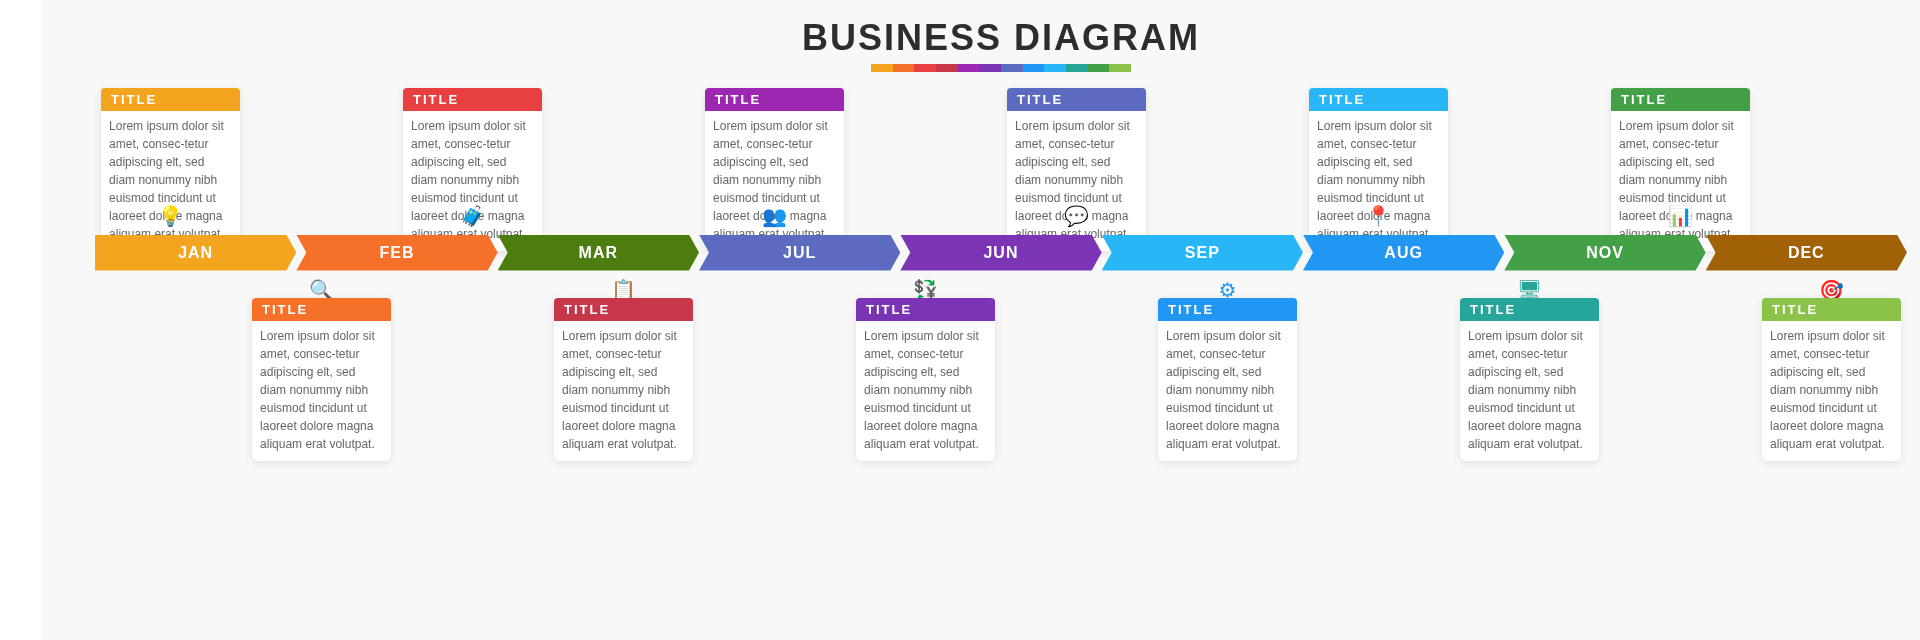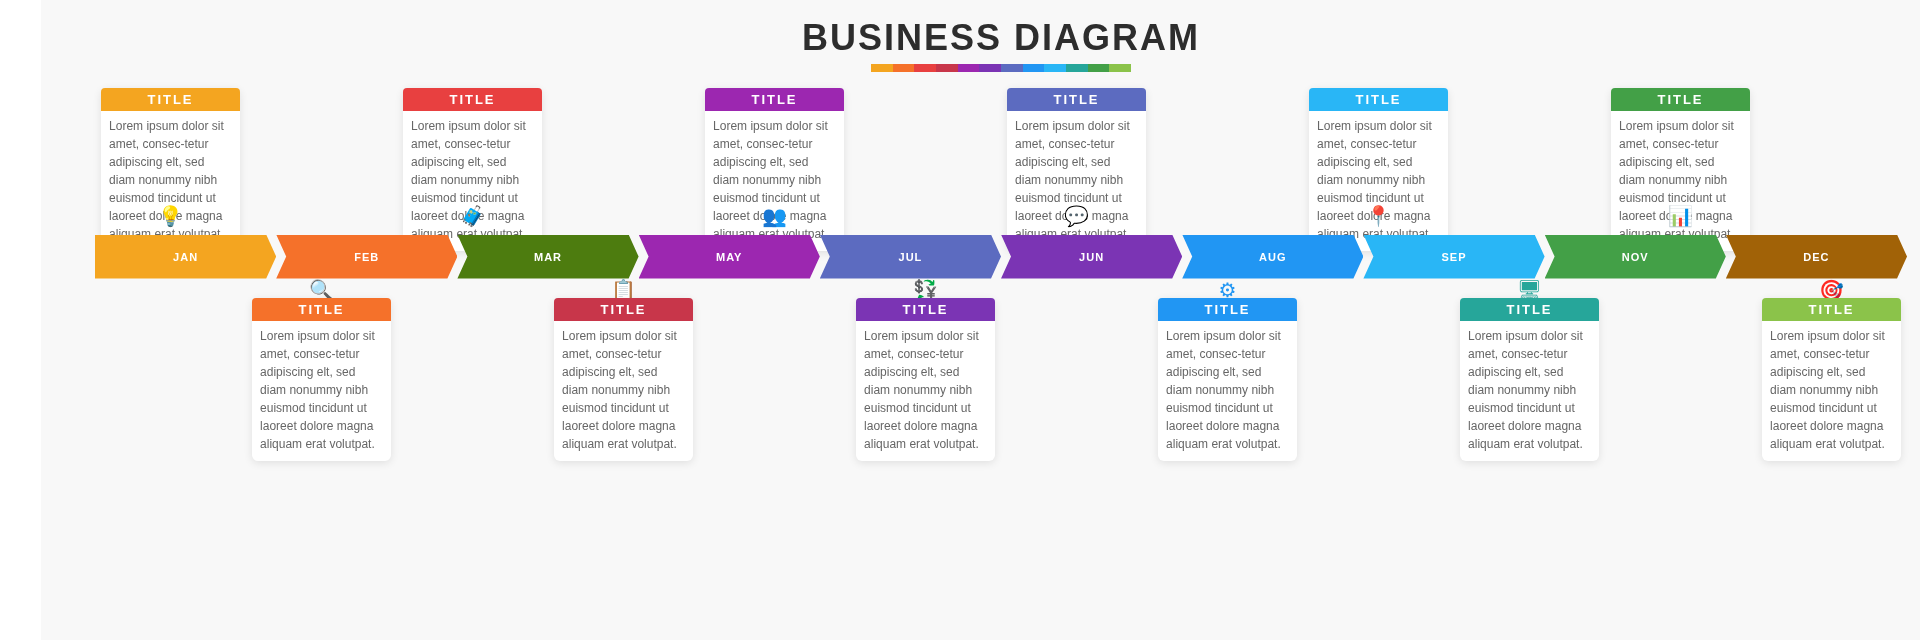--- a/index.html
+++ b/index.html
@@ -66,27 +66,27 @@
       display: flex;
       align-items: center;
       position: absolute;
       top: 147px;
       left: 24px;
       right: 24px;
     }
 
     .arrow-segment {
       flex: 1;
-      height: 44px;
+      height: 36px;
       display: flex;
       align-items: center;
       justify-content: center;
       position: relative;
       clip-path: polygon(0 0, calc(100% - 12px) 0, 100% 50%, calc(100% - 12px) 100%, 0 100%, 12px 50%);
-      font-size: 11px;
+      font-size: 16px;
       font-weight: 800;
       color: #fff;
       letter-spacing: 1px;
     }
     .arrow-segment:first-child {
       clip-path: polygon(0 0, calc(100% - 12px) 0, 100% 50%, calc(100% - 12px) 100%, 0 100%);
     }
 
     
     .cards-top {
@@ -123,21 +123,20 @@
     }
 
     .card-title-bar {
       border-radius: 4px 4px 0 0;
       padding: 4px 10px;
       font-size: 13px;
       font-weight: 800;
       color: #fff;
       letter-spacing: 2px;
       text-transform: uppercase;
-      text-align: center;
     }
 
     .card-body {
       padding: 6px 8px 2px;
       font-size: 12px;
       color: #666;
       line-height: 1.5;
     }
 
     
@@ -262,25 +261,24 @@
         <div class="icon-slot">
           <span class="icon-svg" style="color: rgb(67, 160, 71); font-size: 20px;">📊</span>
         </div>
         <div class="icon-slot"></div>
       </div>
 
     <div class="timeline" id="timeline">
         <div class="arrow-segment" style="background: rgb(244, 165, 32); clip-path: polygon(0px 0px, calc(100% - 10px) 0px, 100% 50%, calc(100% - 10px) 100%, 0px 100%);">JAN</div>
         <div class="arrow-segment" style="background: rgb(245, 113, 42); clip-path: polygon(0px 0px, calc(100% - 10px) 0px, 100% 50%, calc(100% - 10px) 100%, 0px 100%, 10px 50%); text-align: center;">FEB</div>
         <div class="arrow-segment" style="background: #4d7c0f; clip-path: polygon(0px 0px, calc(100% - 10px) 0px, 100% 50%, calc(100% - 10px) 100%, 0px 100%, 10px 50%);">MAR</div>
-        <div class="arrow-segment" style="background: rgb(156, 39, 176); clip-path: polygon(0px 0px, calc(100% - 10px) 0px, 100% 50%, calc(100% - 10px) 100%, 0px 100%, 10px 50%);">MAY</div>
         <div class="arrow-segment" style="background: rgb(92, 107, 192); clip-path: polygon(0px 0px, calc(100% - 10px) 0px, 100% 50%, calc(100% - 10px) 100%, 0px 100%, 10px 50%);">JUL</div>
         <div class="arrow-segment" style="background: rgb(123, 52, 180); clip-path: polygon(0px 0px, calc(100% - 10px) 0px, 100% 50%, calc(100% - 10px) 100%, 0px 100%, 10px 50%);">JUN</div>
+        <div class="arrow-segment" style="background: rgb(41, 182, 246); clip-path: polygon(0px 0px, calc(100% - 10px) 0px, 100% 50%, calc(100% - 10px) 100%, 0px 100%, 10px 50%);">SEP</div>
         <div class="arrow-segment" style="background: rgb(33, 150, 243); clip-path: polygon(0px 0px, calc(100% - 10px) 0px, 100% 50%, calc(100% - 10px) 100%, 0px 100%, 10px 50%);">AUG</div>
-        <div class="arrow-segment" style="background: rgb(41, 182, 246); clip-path: polygon(0px 0px, calc(100% - 10px) 0px, 100% 50%, calc(100% - 10px) 100%, 0px 100%, 10px 50%);">SEP</div>
         <div class="arrow-segment" style="background: rgb(67, 160, 71); clip-path: polygon(0px 0px, calc(100% - 10px) 0px, 100% 50%, calc(100% - 10px) 100%, 0px 100%, 10px 50%); text-align: right;">NOV</div>
         <div class="arrow-segment" style="background: #a16207; clip-path: polygon(0px 0px, calc(100% - 10px) 0px, 100% 50%, calc(100% - 10px) 100%, 0px 100%, 10px 50%);">DEC</div>
       </div>
 
     <div class="icons-bottom" id="icons-bottom">
         <div class="icon-slot"></div>
         <div class="icon-slot">
           <span class="icon-svg" style="color: rgb(245, 113, 42); font-size: 20px;">🔍</span>
         </div>
         <div class="icon-slot"></div>

